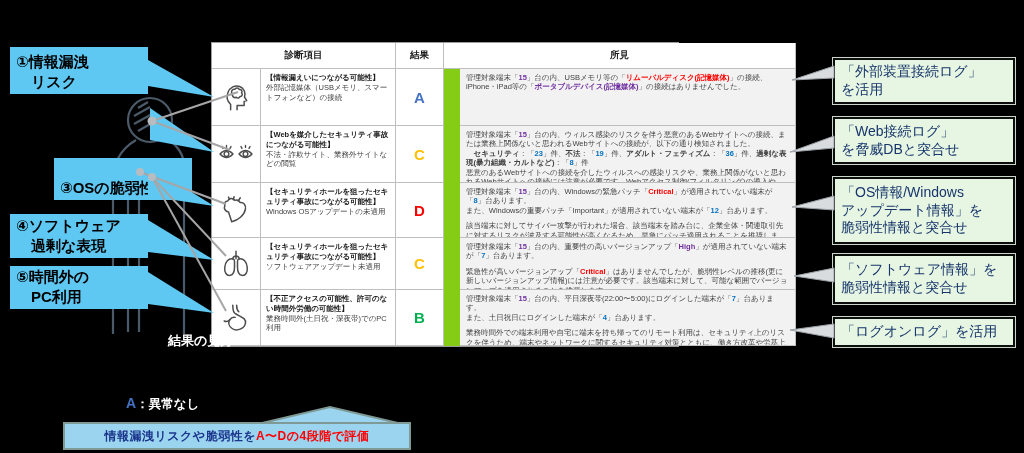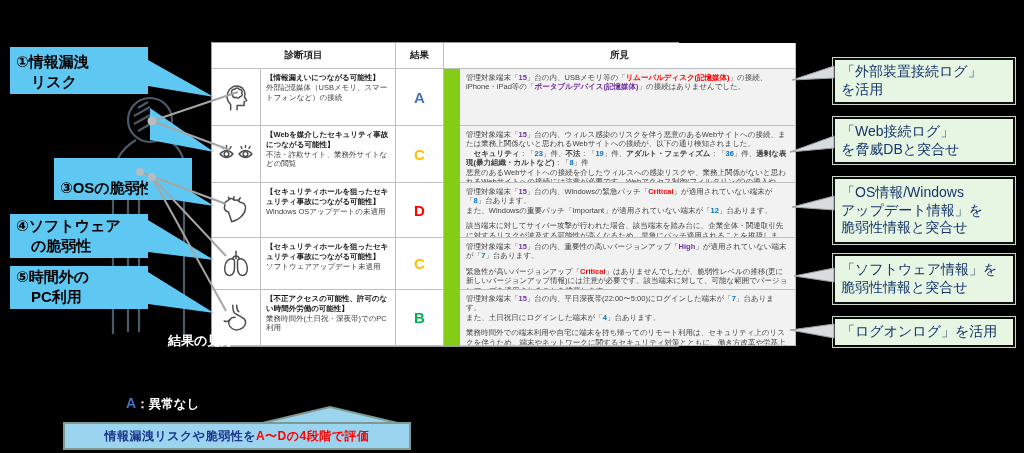--- a/index.html
+++ b/index.html
@@ -63,21 +63,21 @@
       <path d="M168 139 C179 147 184 156 184 166 L184 334"></path>
       <path d="M128 172 L128 332 M139 178 L139 332"></path>
     </g>
     <path d="M258 424 L330 407 L402 424 Z" fill="#9bd4ef" stroke="#7f9a95" stroke-width="2"></path>
   </svg>
 
   <div class="risk-box" style="top:47px;height:47px;"><span>①情報漏洩
 　リスク</span></div>
   <div class="risk-box" style="top:158px;height:42px;margin-left:44px;"><span>③OSの脆弱性</span></div>
   <div class="risk-box" style="top:214px;height:44px;"><span>④ソフトウェア
-　の脆弱性</span></div>
+　過剰な表現</span></div>
   <div class="risk-box" style="top:266px;height:43px;"><span>⑤時間外の
 　PC利用</span></div>
 
   <div id="tbl">
     <div class="th th-item">診断項目</div>
     <div class="th">結果</div>
     <div class="th">所見</div>
 
     <div class="c-icon">
       <svg class="icon-svg" width="30" height="30" viewBox="0 0 28 28">

